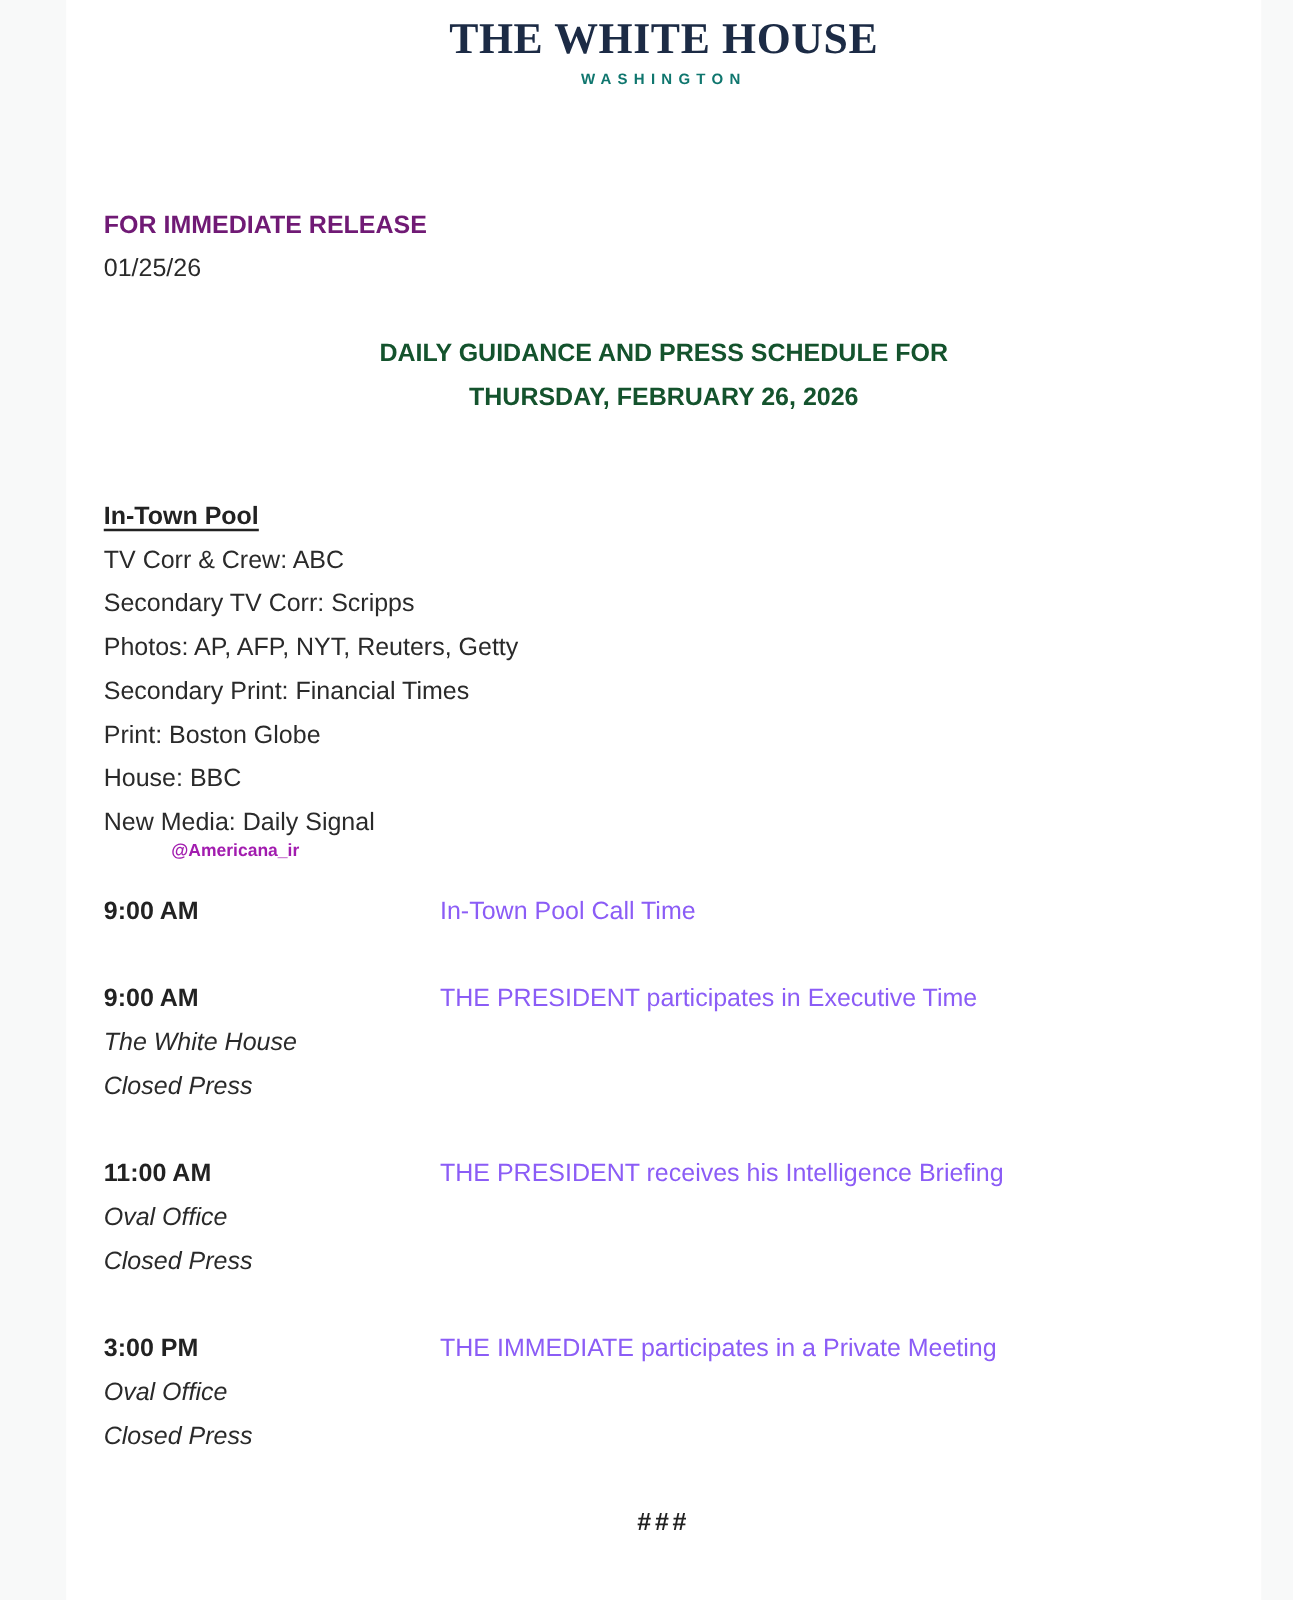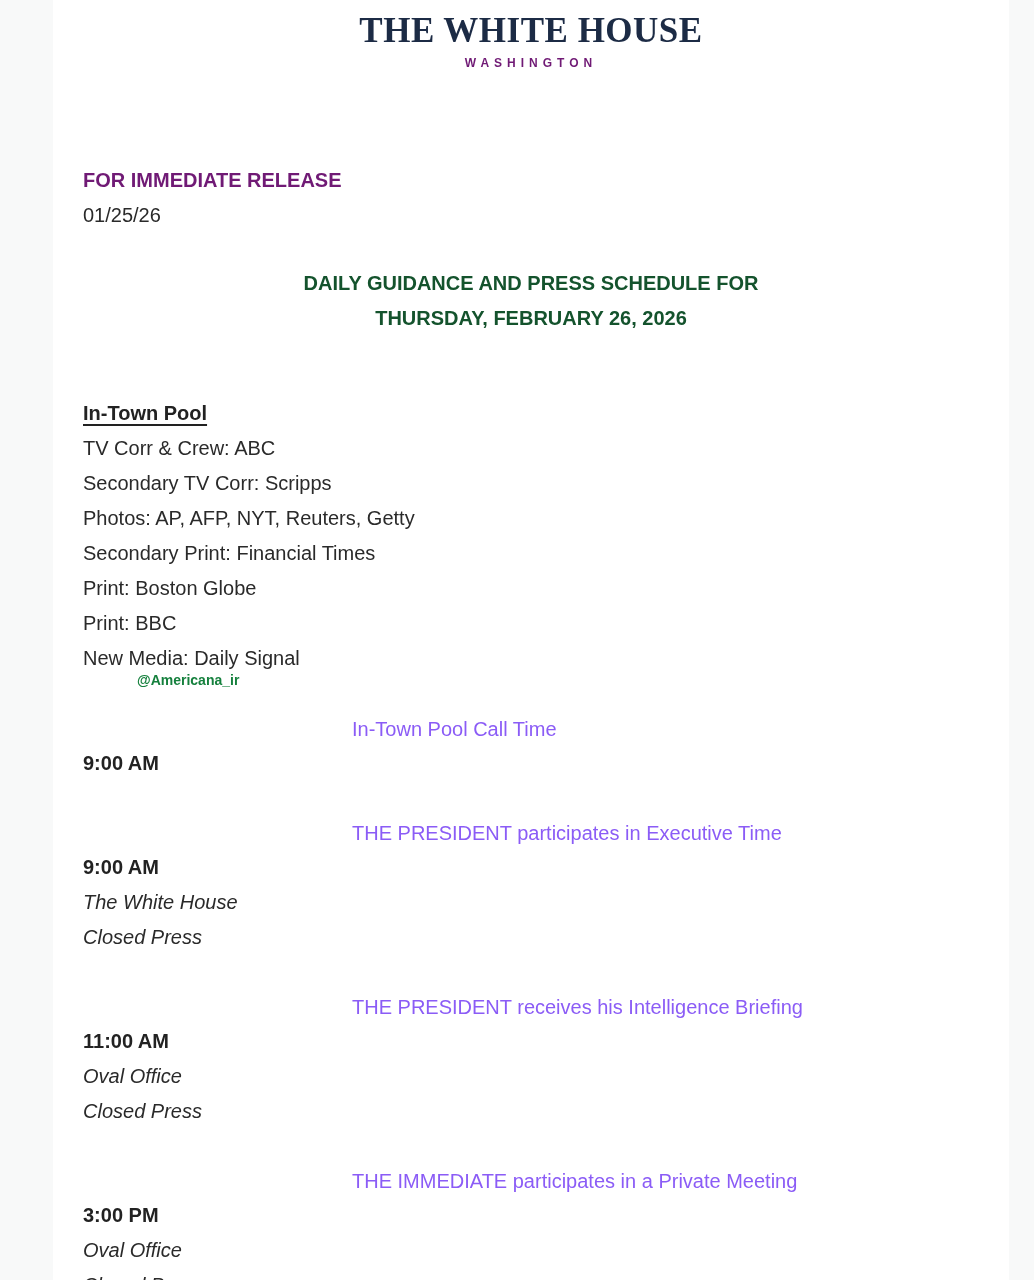--- a/index.html
+++ b/index.html
@@ -33,21 +33,21 @@
     line-height: 36px;
     font-weight: 600;
     color: #1c2b45;
     letter-spacing: 0.5px;
   }
   .wh-sub {
     margin-top: 8px;
     font-size: 12px;
     line-height: 13px;
     font-weight: 600;
-    color: #701a75;
+    color: #0f766e;
     letter-spacing: 5px;
   }
 
   
   .line { font-size: 20px; line-height: 35px; }
   .bold { font-weight: 700; color: #701a75; }
 
   .release-block { margin-top: 93px; }
 
   .doc-heading {
@@ -64,42 +64,41 @@
     text-decoration-thickness: 2px;
     text-underline-offset: 4px;
     text-align: center;
   }
 
   .watermark {
     margin-left: 54px;
     font-size: 14px;
     line-height: 16px;
     font-weight: 700;
-    color: #15803d;
+    color: #a21caf;
     margin-top: -4px;
   }
 
   .schedule { margin-top: 24px; }
   .tz-label {
     font-weight: 700;
     color: #222222;
     text-decoration: underline;
     text-decoration-thickness: 2px;
     text-underline-offset: 4px;
   }
   .tz-colon { font-weight: 700; color: #222222; }
 
   .event { margin-top: 0; }
   .event.gap { margin-top: 35px; }
   .event-row { display: flex; }
   .event-time {
     flex: 0 0 269px;
     font-weight: 700;
     color: #222222;
-    margin-top: 34px;
   }
   .event-title { font-weight: 400; color: #8b5cf6; }
   .event-location, .event-press { font-style: italic; color: #2a2a2a; }
 
   .footer {
     margin-top: 34px;
     text-align: center;
     font-weight: 700;
     color: #222222;
     letter-spacing: 3px;
@@ -128,21 +127,21 @@
       <div class="line">THURSDAY, FEBRUARY 26, 2026</div>
     </div>
 
     <div class="pool-section">
       <div class="line"><span class="pool-title">In-Town Pool</span></div>
       <div class="line">TV Corr &amp; Crew: ABC</div>
       <div class="line">Secondary TV Corr: Scripps</div>
       <div class="line">Photos: AP, AFP, NYT, Reuters, Getty</div>
       <div class="line">Secondary Print: Financial Times</div>
       <div class="line">Print: Boston Globe</div>
-      <div class="line">Print: BBC</div>
+      <div class="line">House: BBC</div>
       <div class="line">New Media: Daily Signal</div>
     </div>
 
     <div class="watermark">@Americana_ir</div>
 
     <div class="schedule">
 
       <div class="event">
         <div class="event-row">
           <div class="line event-time">9:00 AM</div>

